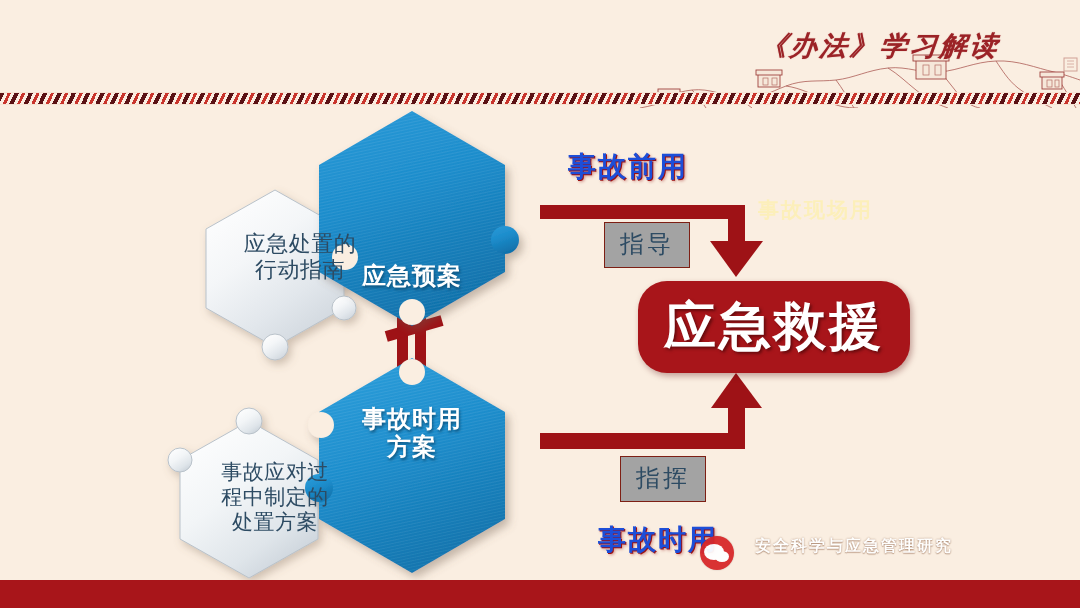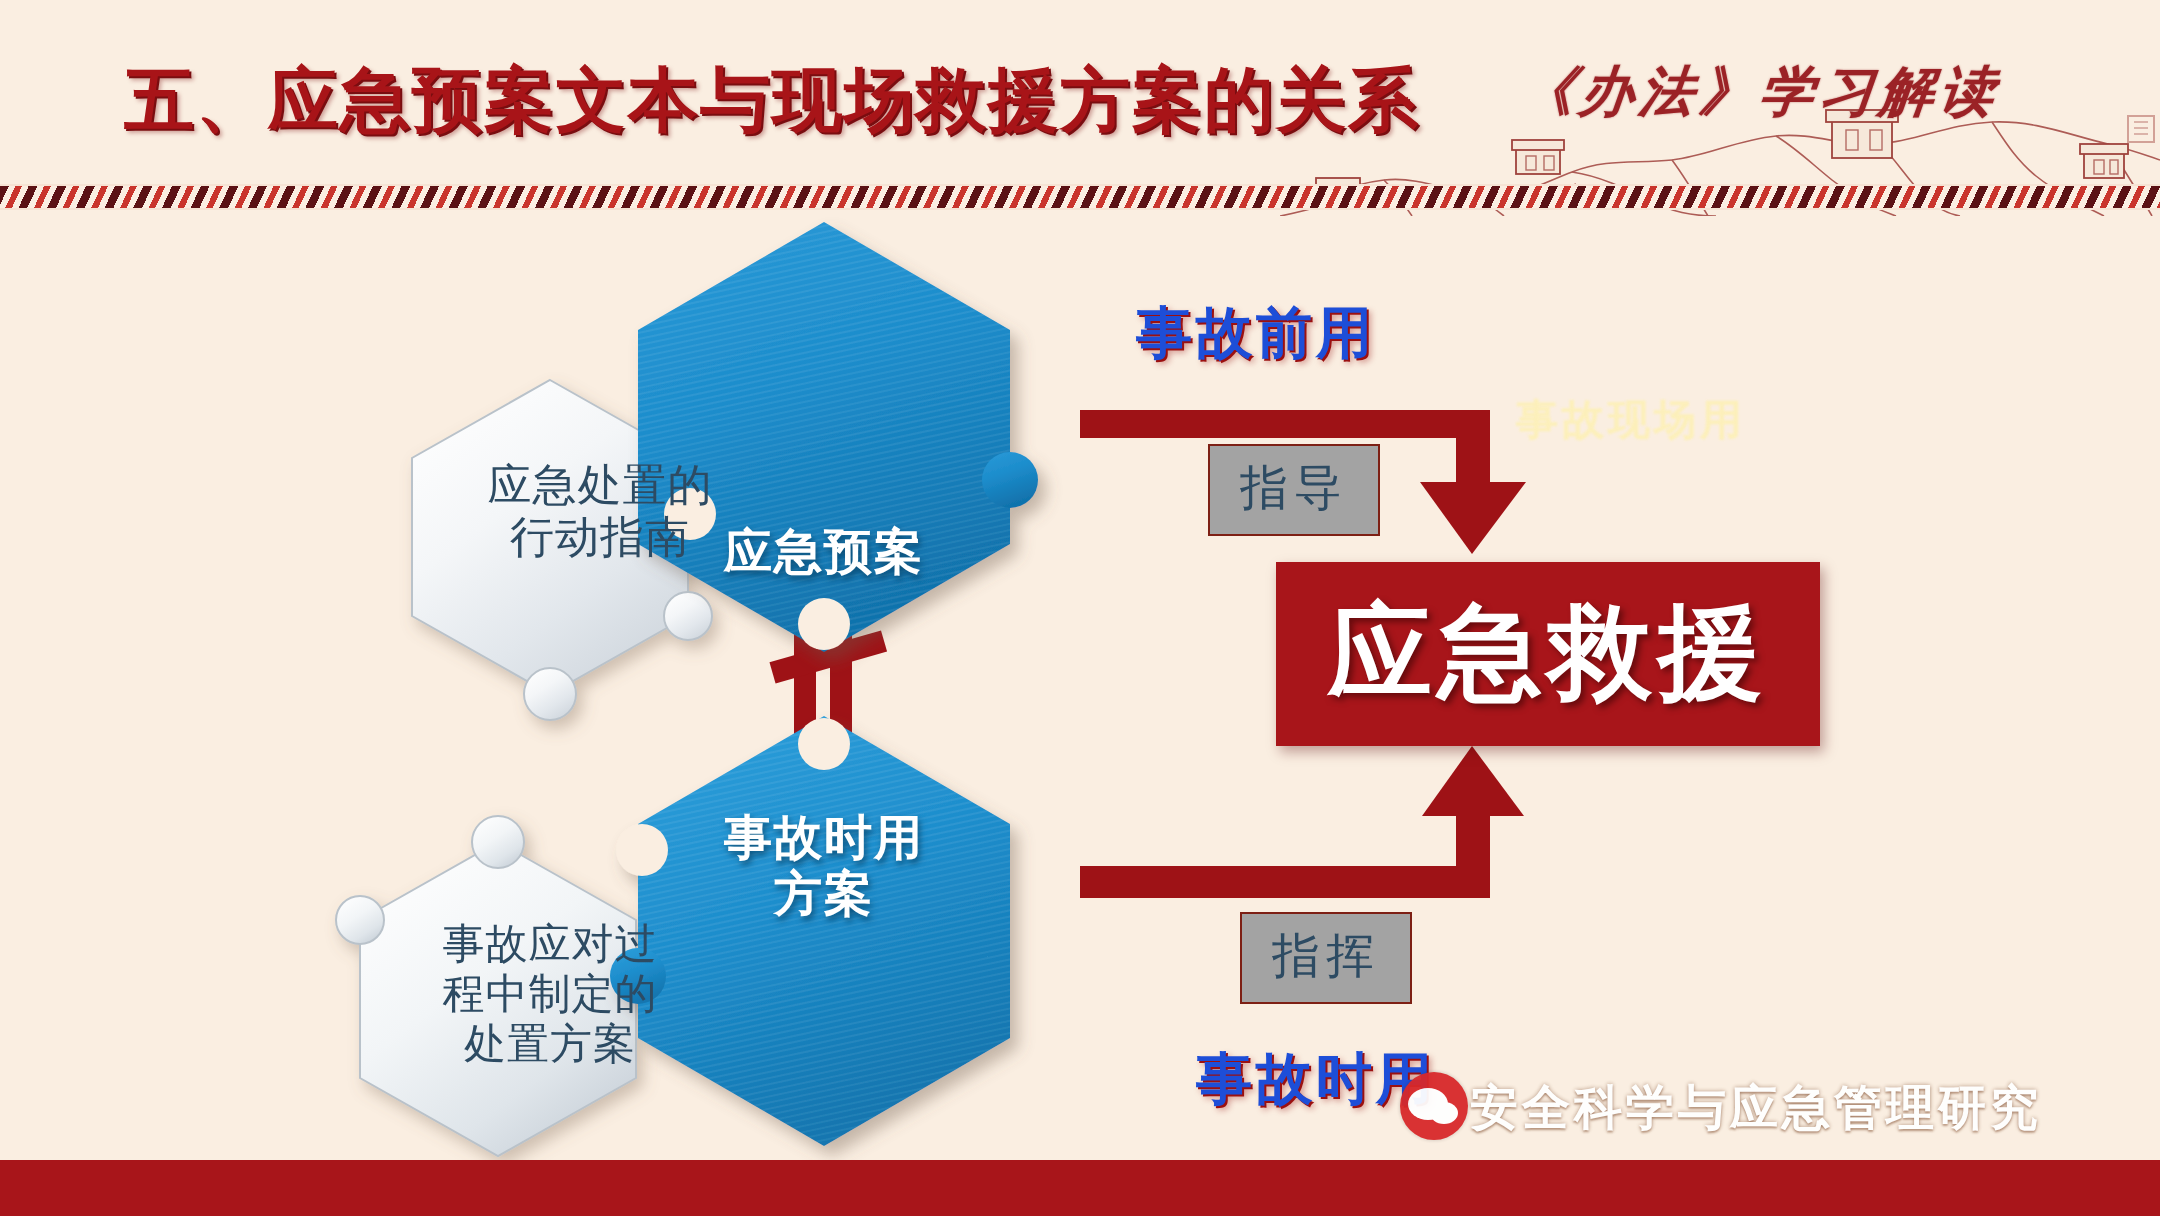--- a/index.html
+++ b/index.html
@@ -50,23 +50,23 @@
     border-top:1px solid #f6e3d4;
     border-bottom:1px solid #f6e3d4;
   }
 
   
   #bottom-bar { position:absolute; left:0; bottom:0; width:1080px; height:28px; background:#a8151a; }
 
   
   #watermark {
     position:absolute; left:700px; top:536px;
-    display:flex; align-items:flex-end; gap:1px;
+    display:flex; align-items:flex-start; gap:21px;
     color:#ffffff; opacity:.95;
-    font-size:24px; font-weight:bold; letter-spacing:2px;
+    font-size:16px; font-weight:bold; letter-spacing:2px;
     text-shadow:0 0 2px rgba(120,70,40,.55), 0 1px 1px rgba(140,90,60,.45);
     white-space:nowrap;
   }
   #wechat-badge {
     width:34px; height:34px; border-radius:50%;
     background:#d8282a; position:relative; flex:0 0 auto;
     box-shadow:0 0 2px rgba(0,0,0,.2);
   }
   #wechat-badge::before,#wechat-badge::after{
     content:""; position:absolute; background:#fff; border-radius:50%;
@@ -91,20 +91,21 @@
   .hex-label.white {
     color:#2d4b63; font-weight:normal; font-size:22px; letter-spacing:.5px;margin-left:25px;
   }
 
   
   #highlight-box {
     position:absolute; left:638px; top:281px; width:272px; height:92px;
     background:#a8151a;
     display:flex; align-items:center; justify-content:center;
     box-shadow:2px 3px 6px rgba(90,10,12,.35);
+    border-radius:29px;
   }
   #highlight-text {
     color:#fff; font-size:52px; font-weight:bold; letter-spacing:3px;
     text-shadow:2px 2px 3px rgba(40,0,0,.5);
     white-space:nowrap;
   }
 
   .red-caption {
     position:absolute;
     color:#1d4ed8; font-size:28px; font-weight:bold; letter-spacing:2px;
@@ -180,21 +181,20 @@
       <rect x="407" y="28" width="5" height="7"></rect>
       <rect x="415" y="28" width="4" height="7"></rect>
     </g>
 
     <g opacity="0.45">
       <rect x="424" y="6" width="13" height="13" fill="none" stroke="#9b3a35" stroke-width="1"></rect>
       <path d="M427 9 h7 M427 12 h7 M427 15 h7" stroke="#9b3a35" stroke-width="0.8"></path>
     </g>
   </svg>
 
-  <div id="slide-title">五、应急预案文本与现场救援方案的关系</div>
   <div id="header-subtitle">《办法》学习解读</div>
   <div id="divider"></div>
 </div>
 
 <div id="diagram">
 
   <svg width="1080" height="475" viewBox="0 0 1080 475">
     <defs>
 
       <linearGradient id="gBlue" x1="0" y1="0" x2="0.35" y2="1">

